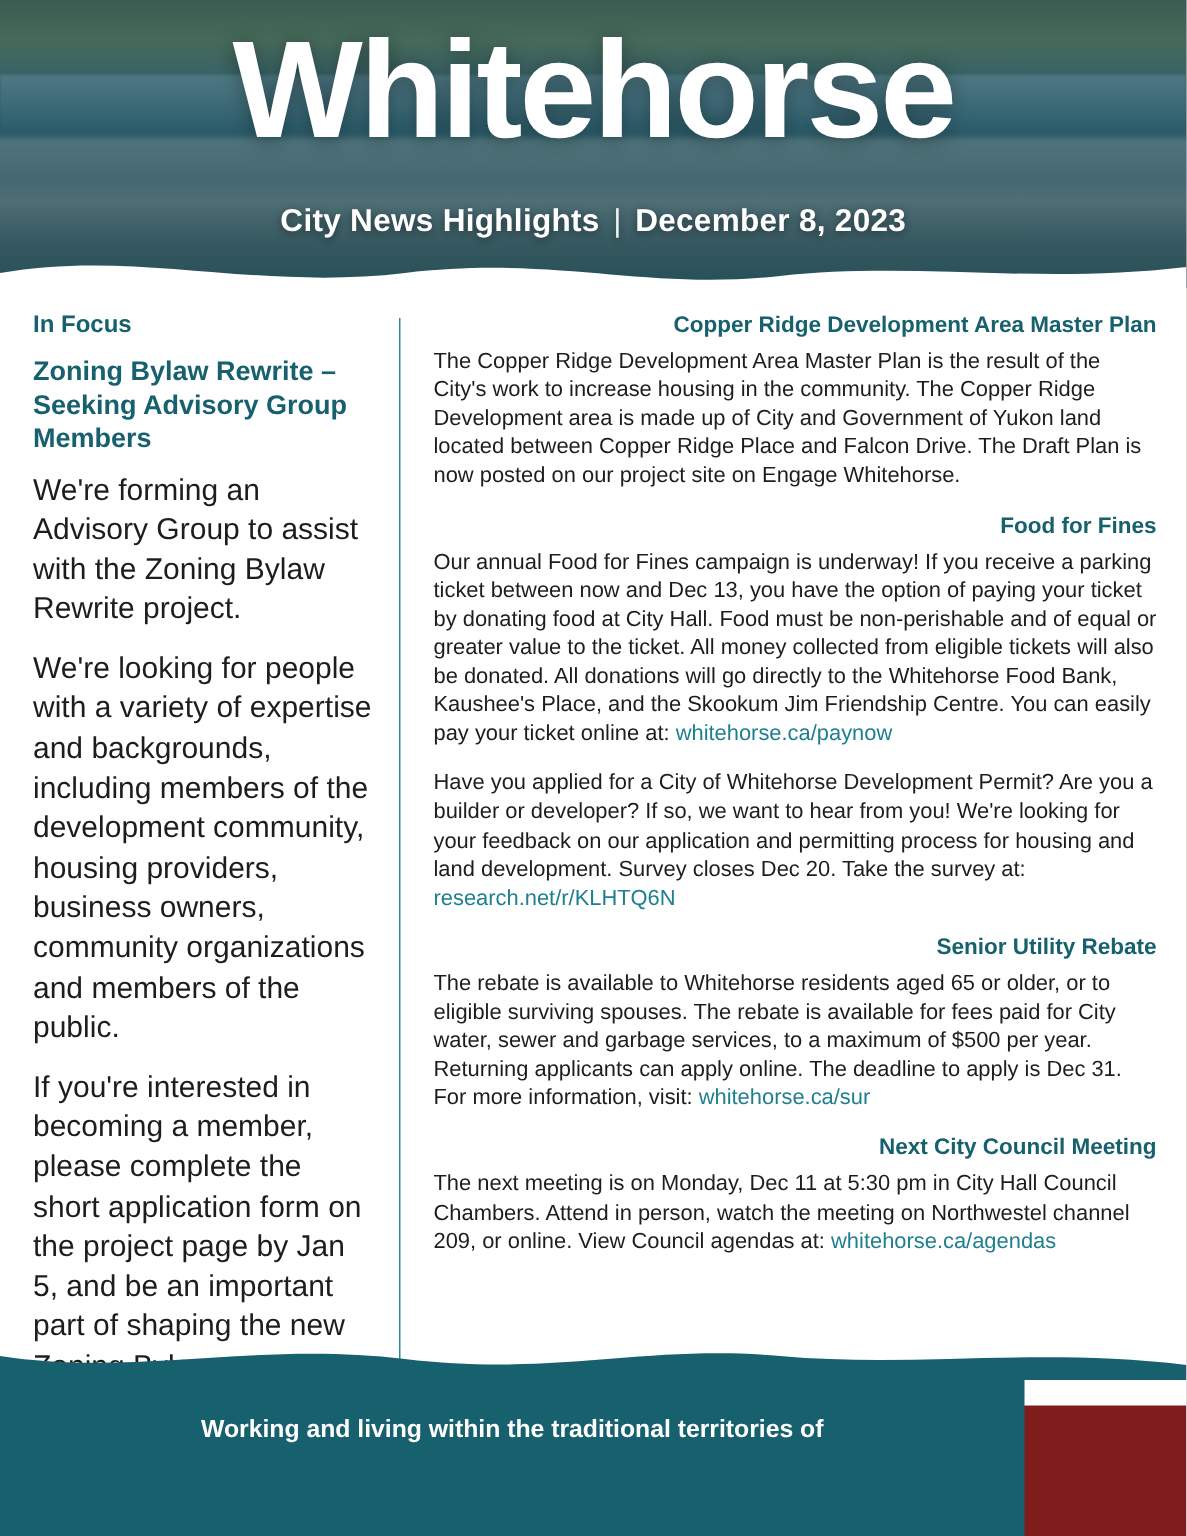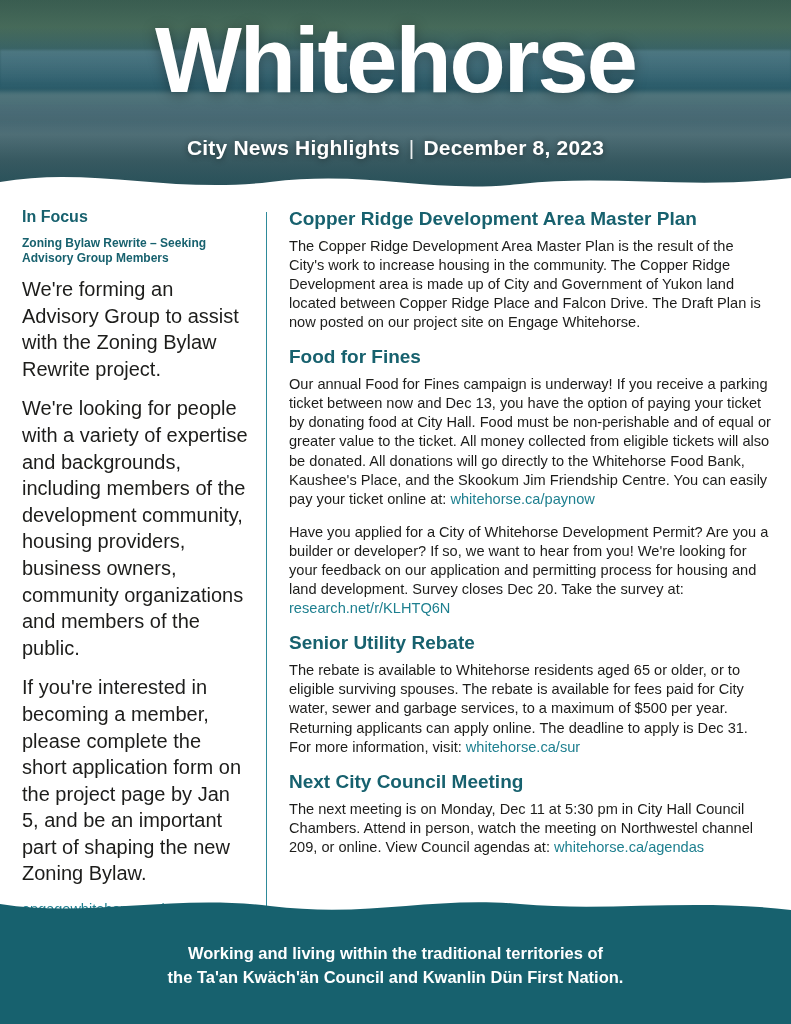--- a/index.html
+++ b/index.html
@@ -121,21 +121,21 @@
   }
 
   h2.infocus {
     color: #17616e;
     font-size: 16px;
     font-weight: bold;
     margin-bottom: 10px;
   }
   h3.left-title {
     color: #17616e;
-    font-size: 12px;
+    font-size: 18px;
     font-weight: bold;
     line-height: 1.25;
     margin-bottom: 10px;
   }
   .left-p {
     color: #1d1d1b;
     font-size: 20px;
     line-height: 1.33;
     margin-bottom: 13px;
   }
@@ -144,25 +144,26 @@
     font-size: 14.5px;
     line-height: 1.33;
     font-weight: normal;
     text-decoration: none;
     display: block;
     margin-top: 2px;
   }
 
   h3.right-title {
     color: #17616e;
-    font-size: 19px;
+    font-size: 15px;
     font-weight: bold;
     line-height: 1.2;
     margin-bottom: 6px;
     margin-top: 0;
+    text-align: right;
   }
   .sec { margin-bottom: 14px; }
   .right-p {
     color: #1d1d1b;
     font-size: 14.6px;
     line-height: 1.31;
     margin-bottom: 9px;
   }
   .right-p:last-child { margin-bottom: 0; }
   a.inline {
@@ -216,21 +217,21 @@
     display: inline-flex;
     align-items: center;
     justify-content: center;
   }
 
   
   .footer {
     position: absolute;
     left: 0;
     bottom: 0;
-    width: 791px;
+    width: 683px;
     height: 110px;
     background: #17616e;
     color: #ffffff;
   }
   .footer-wave {
     position: absolute;
     left: 0;
     top: -24px;
     width: 791px;
     height: 30px;
@@ -365,17 +366,16 @@
       </div>
     </div>
   </div>
 
   <div class="footer">
     <svg class="footer-wave" viewBox="0 0 791 30" preserveAspectRatio="none">
       <path d="M0,14 C90,28 170,4 270,16 C370,28 430,6 520,14 C610,22 690,8 791,20 L791,30 L0,30 Z" fill="#17616e"></path>
     </svg>
     <div class="footer-text">
       <div>Working and living within the traditional territories of</div>
-      <div>the Ta'an Kwäch'än Council and Kwanlin Dün First Nation.</div>
     </div>
   </div>
 
 </div>
 
 </body></html>

